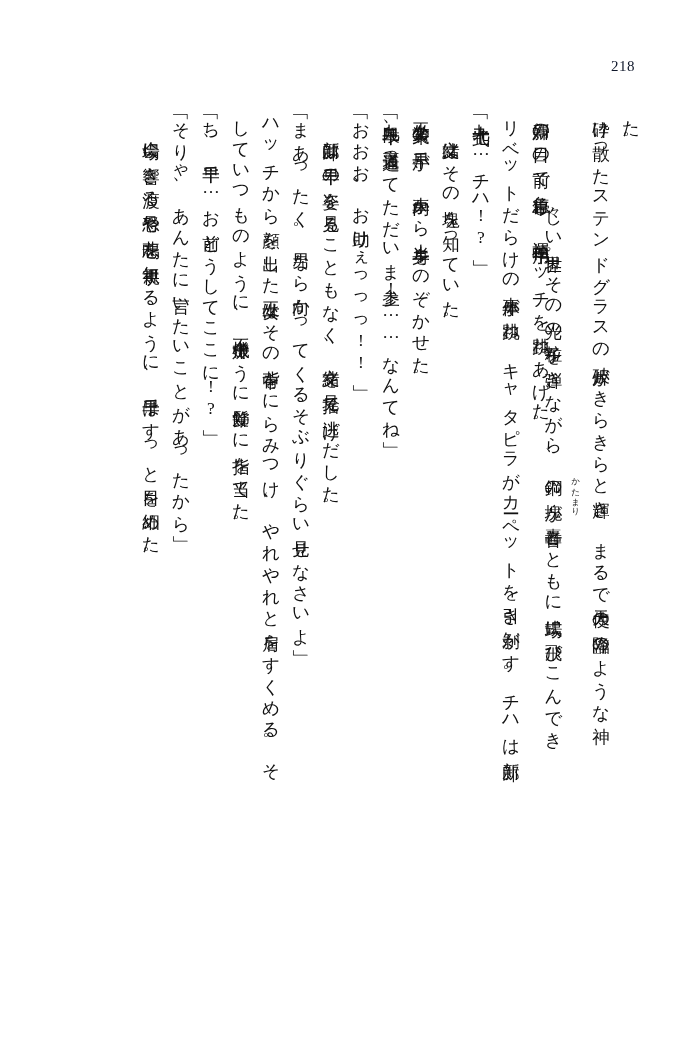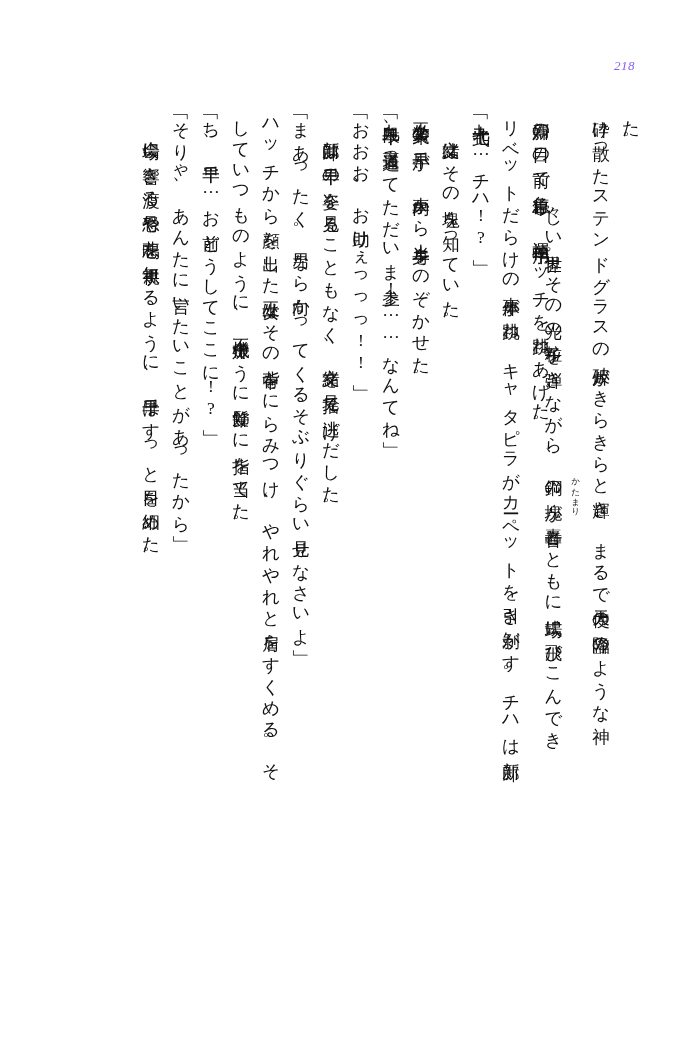--- a/index.html
+++ b/index.html
@@ -14,24 +14,23 @@
     font-family: "Liberation Serif", "DejaVu Serif", serif;
     color: #111111;
     overflow: hidden;
   }
 
   
   .page-number {
     position: absolute;
     top: 58px;
     right: 60px;
-    font-size: 13px;
+    font-size: 15px;
     letter-spacing: 0.5px;
-    color: #8b5cf6;
-    font-style: italic;
+    color: #0f172a;
   }
 
   
   .page-body {
     position: absolute;
     top: 108px;
     right: 56px;
     left: 56px;
     height: 840px;
     display: flex;

